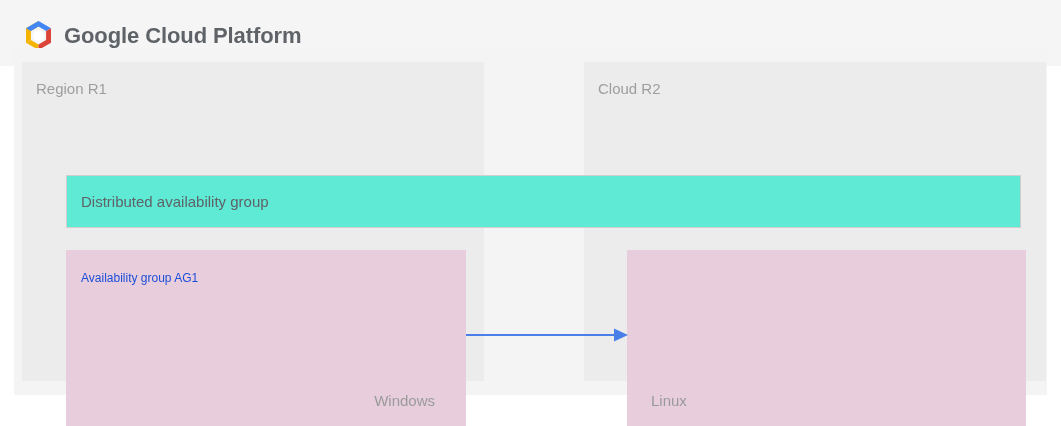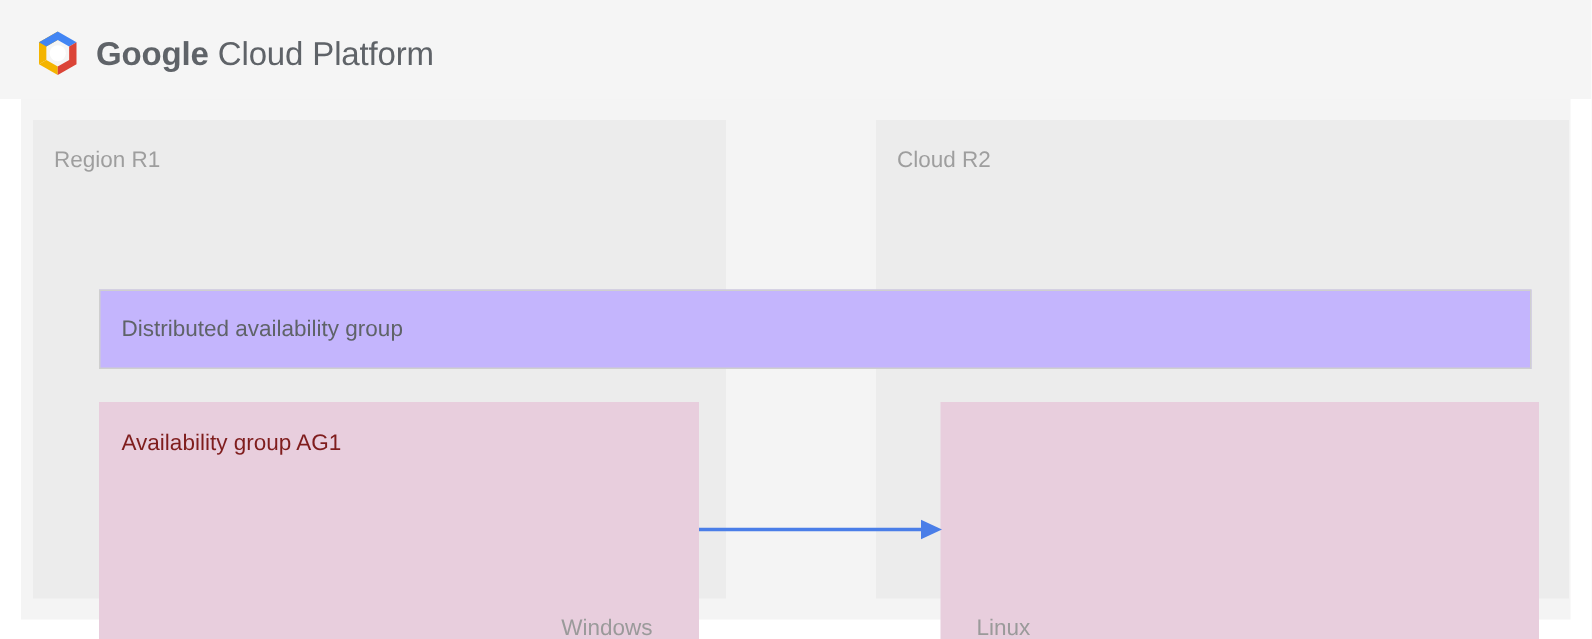--- a/index.html
+++ b/index.html
@@ -46,29 +46,29 @@
     font-size: 22px;
     line-height: 28px;
     color: #5f6368;
     white-space: nowrap;
     letter-spacing: -0.1px;
   }
   .brand .b-strong {
     font-weight: 700;
   }
   .brand .b-light {
-    font-weight: 400;
+    font-weight: 700;
     text-align: center;
   }
 
   
   .diagram {
     position: absolute;
     left: 14px;
-    top: 66px;
+    top: 48px;
     width: 1033px;
     height: 347px;
     background: #f4f4f4;
   }
 
   
   .region {
     position: absolute;
     top: 14px;
     height: 319px;
@@ -92,21 +92,21 @@
     white-space: nowrap;
   }
 
   
   .dag-box {
     position: absolute;
     left: 52px;
     top: 127px;
     width: 955px;
     height: 53px;
-    background: #c4b5fd;
+    background: #5eead4;
     border: 1px solid #cfcfcf;
     box-sizing: border-box;
   }
   .dag-label {
     position: absolute;
     left: 14px;
     top: 16px;
     font-size: 15px;
     line-height: 20px;
     color: #5f6368;
@@ -125,23 +125,23 @@
     width: 400px;
   }
   .ag-box-right {
     left: 613px;
     width: 399px;
   }
   .ag-title {
     position: absolute;
     left: 15px;
     top: 18px;
-    font-size: 15px;
-    line-height: 20px;
-    color: #7f1d1d;
+    font-size: 12px;
+    line-height: 20px;
+    color: #1d4ed8;
     white-space: nowrap;
   }
   .os-label {
     position: absolute;
     font-size: 15px;
     line-height: 20px;
     color: #9a9a9a;
     white-space: nowrap;
   }
   .os-label-windows {

